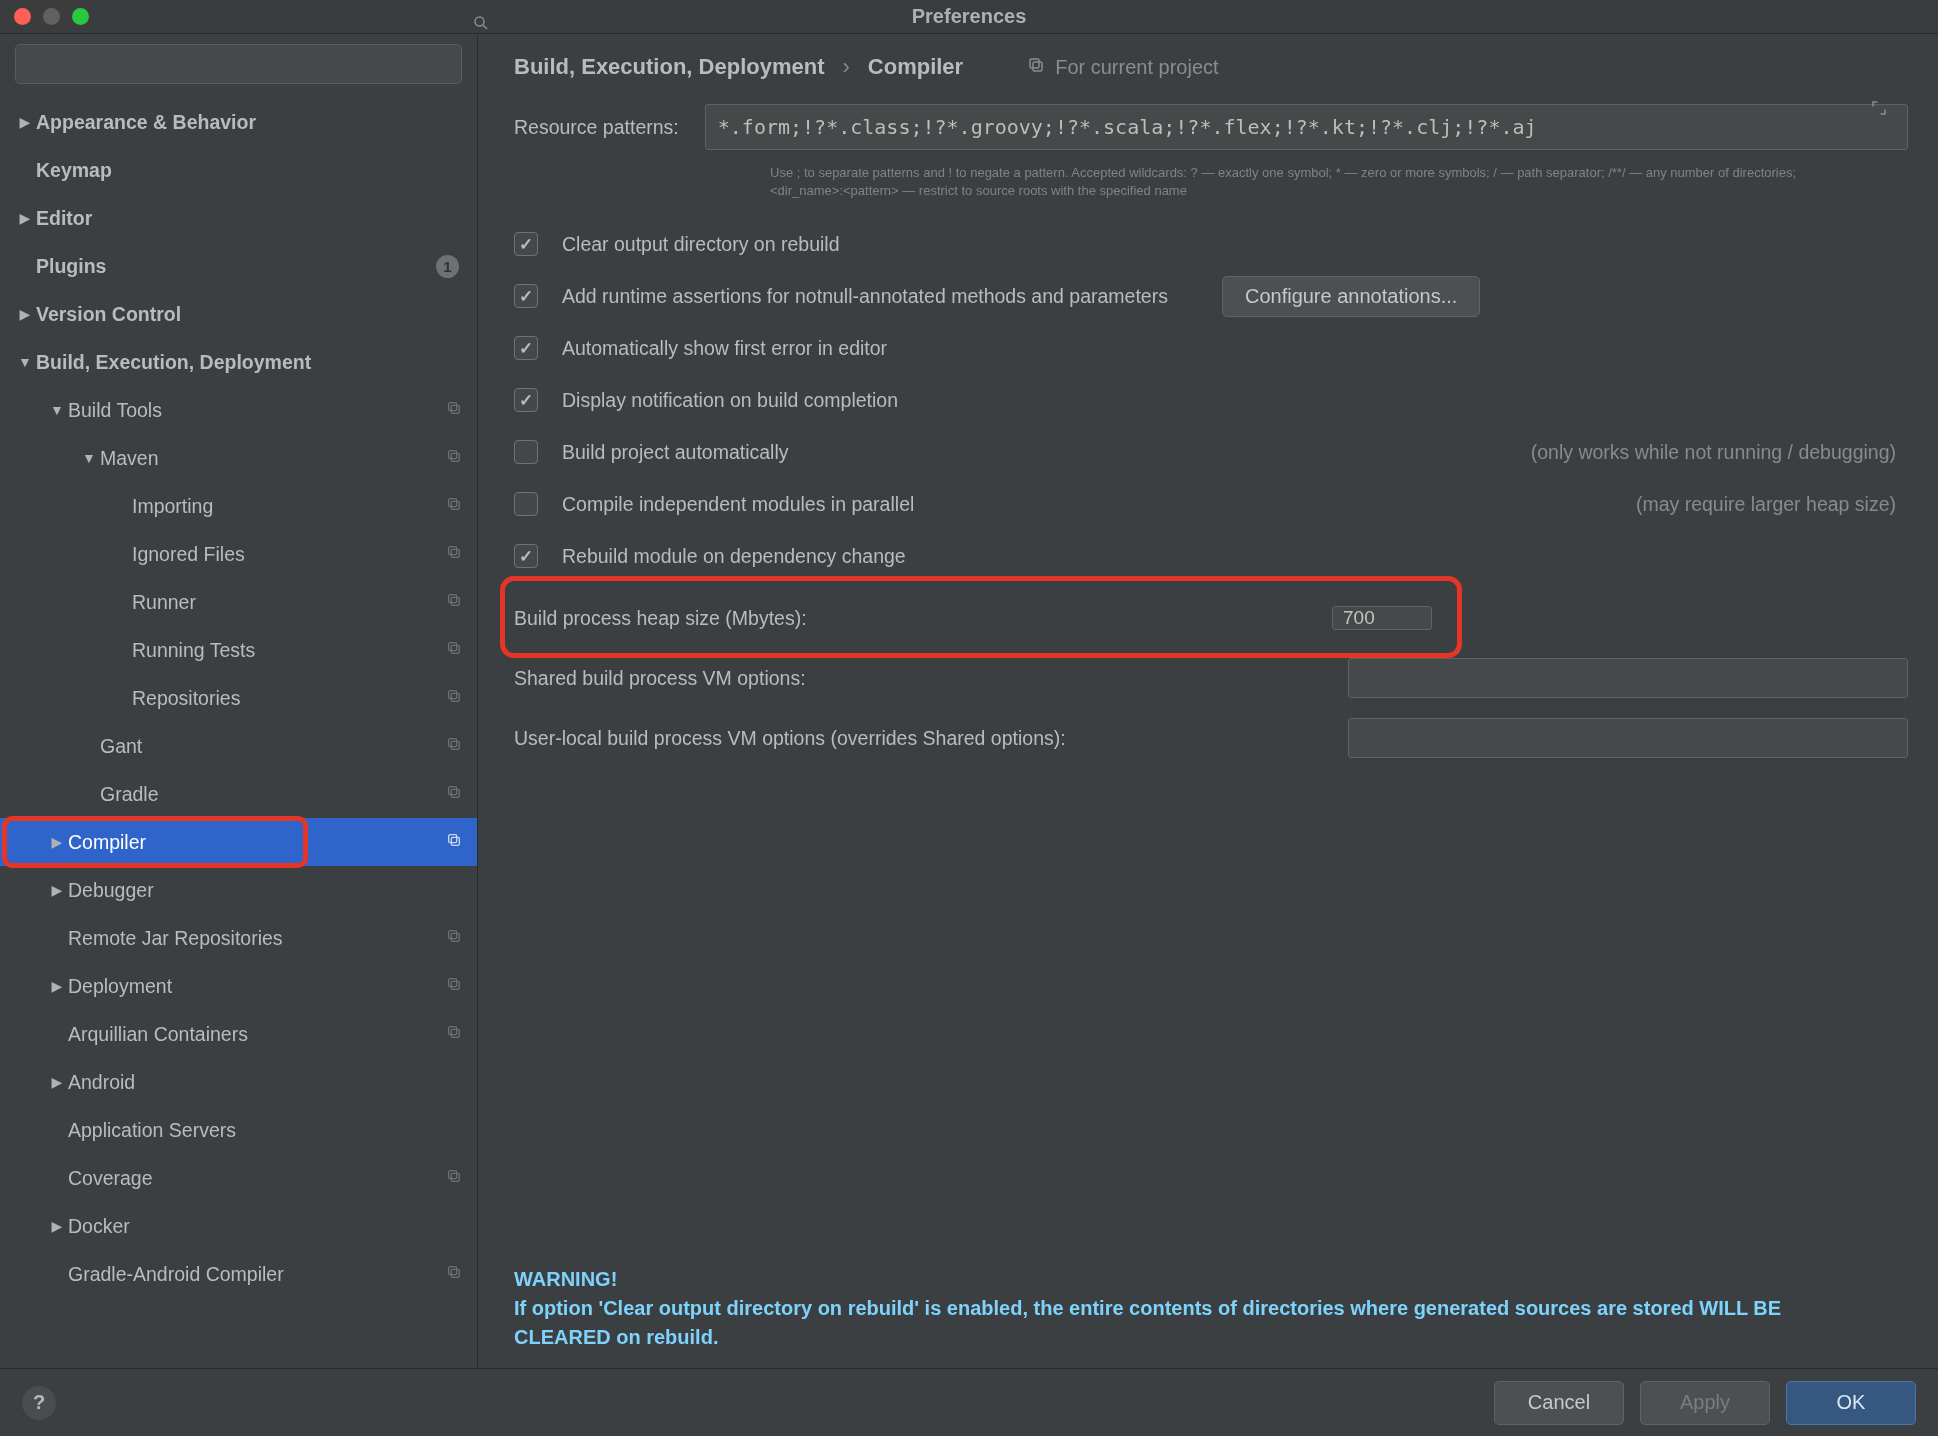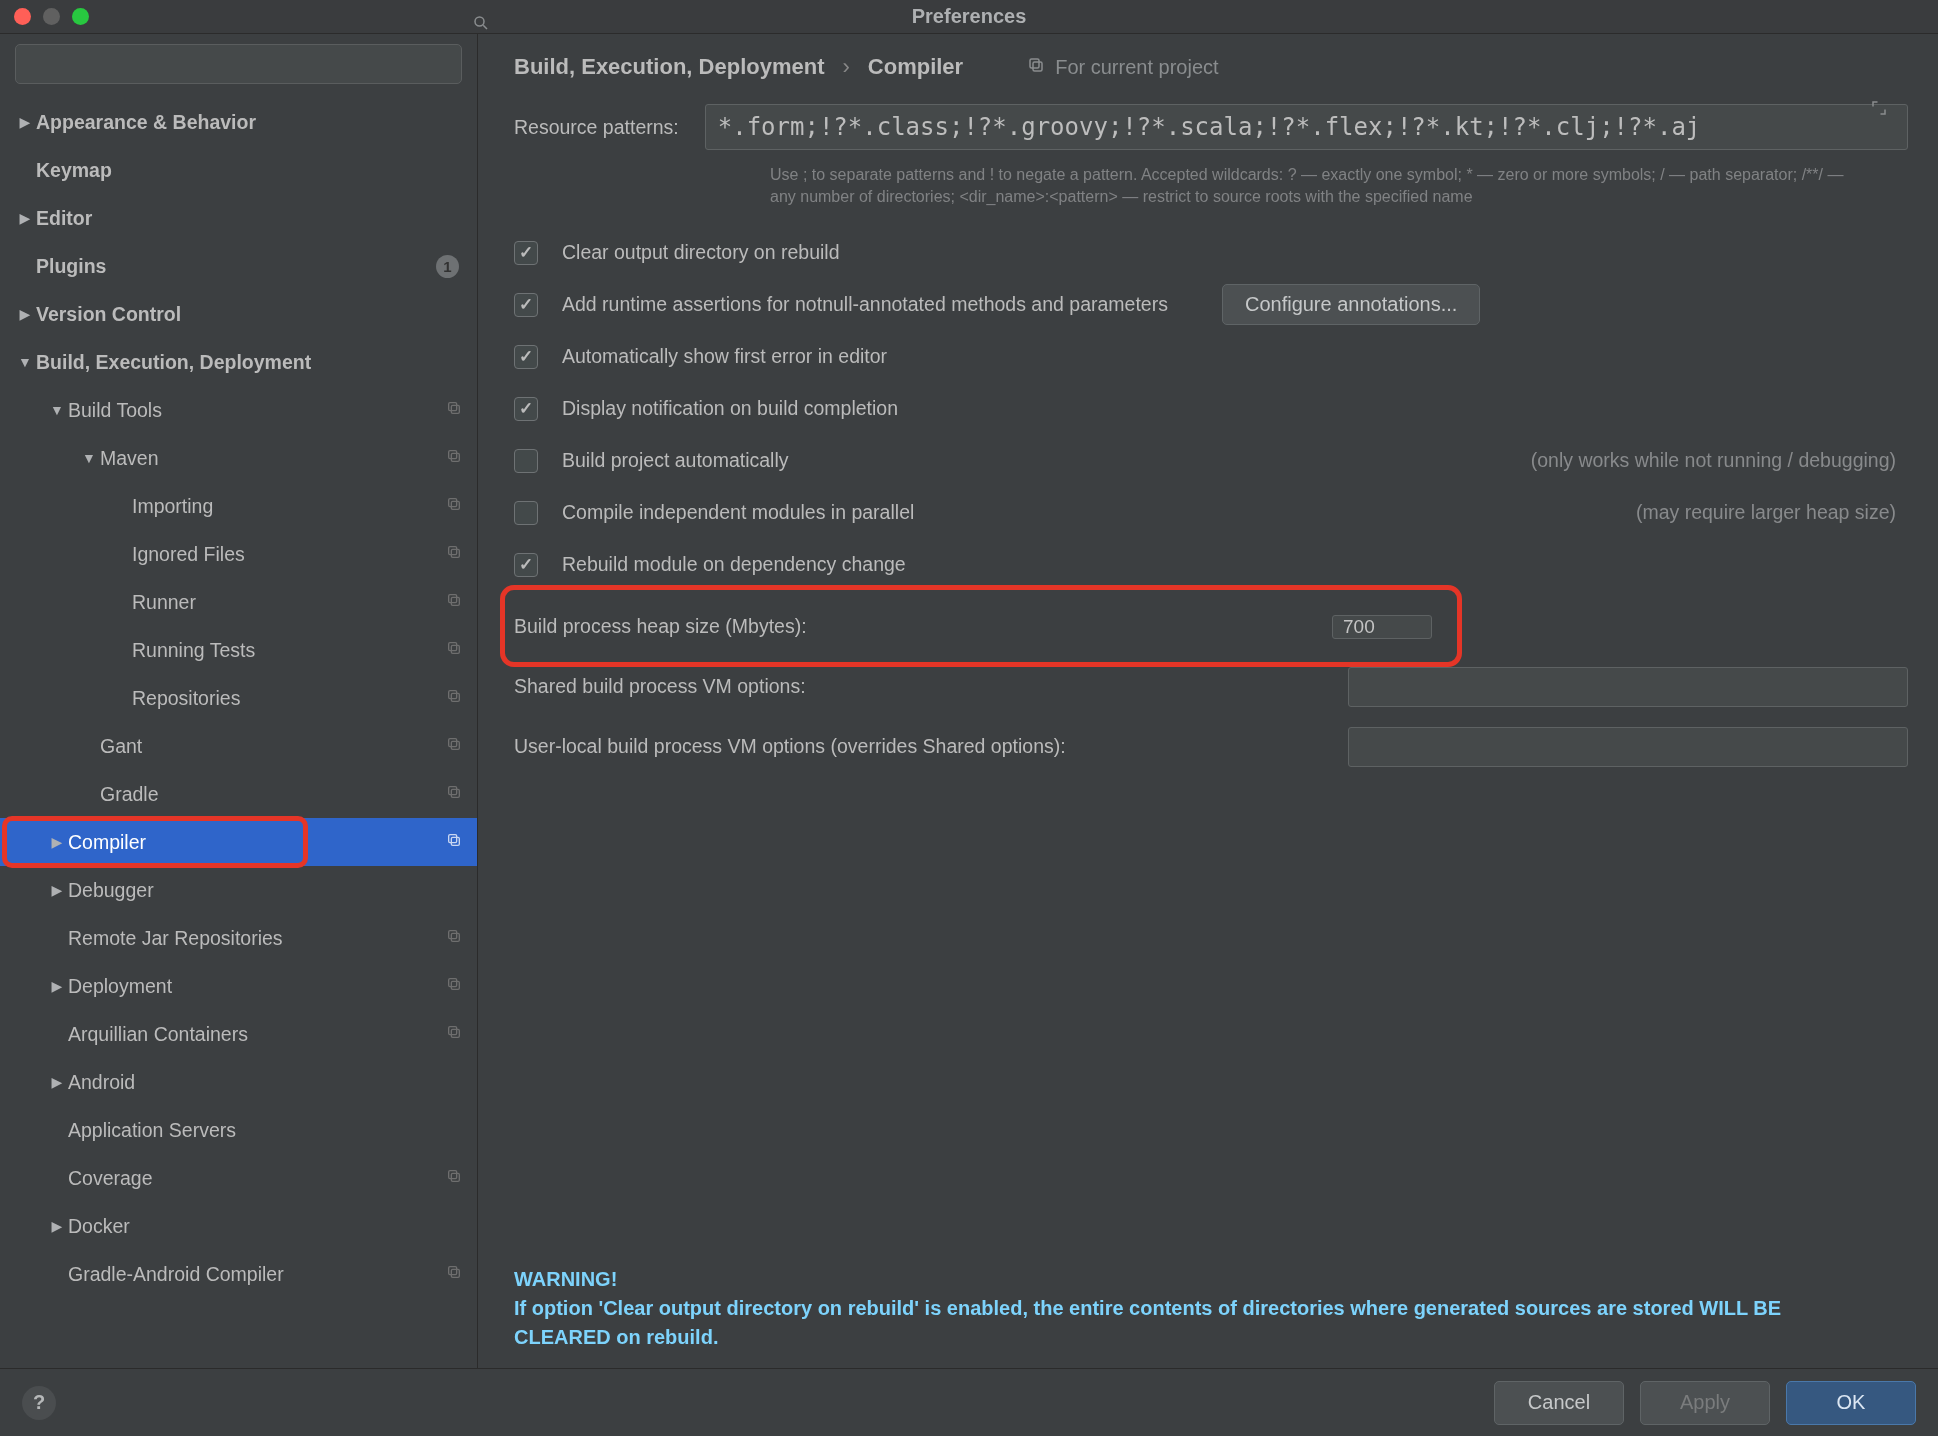--- a/index.html
+++ b/index.html
@@ -109,30 +109,30 @@
   .breadcrumb .ctx { margin-left:46px; color:#8a8d8f; font-size:20px; display:flex; align-items:center; gap:10px; }
   .row { display:flex; align-items:center; gap:26px; margin-bottom:14px; }
   .row .label { color:#BBBBBB; }
   .patterns-input {
     flex:1; height:46px;
     background:#45494A;
     border:1px solid #5e6263;
     border-radius:3px;
     color:#bdbdbd;
     font-family: ui-monospace, Menlo, monospace;
-    font-size:24px;
+    font-size:20px;
     padding: 0 40px 0 12px;
     position:relative;
   }
   .expand-icon {
     position:absolute; right:50px; margin-top:-34px;
     color:#7a7d7f;
   }
   .hint {
-    color:#808284; font-size:16px;
+    color:#808284; font-size:13px;
     margin-left:256px;
     margin-bottom:18px;
     line-height:1.4;
     max-width:1100px;
   }
   .check-row {
     display:flex; align-items:center;
     height:52px;
     gap:24px;
   }

